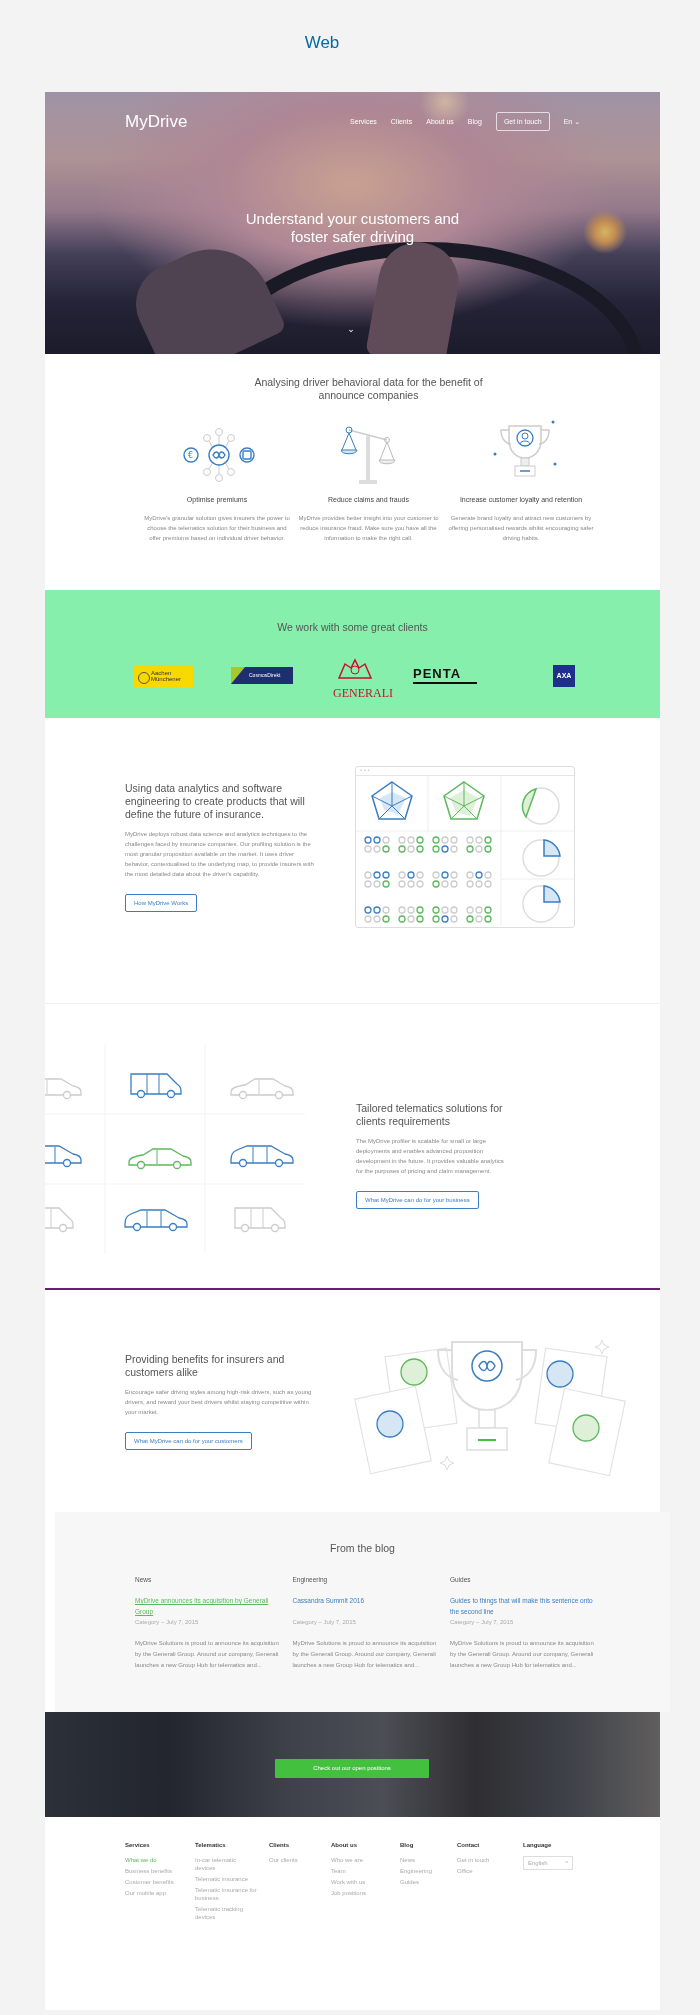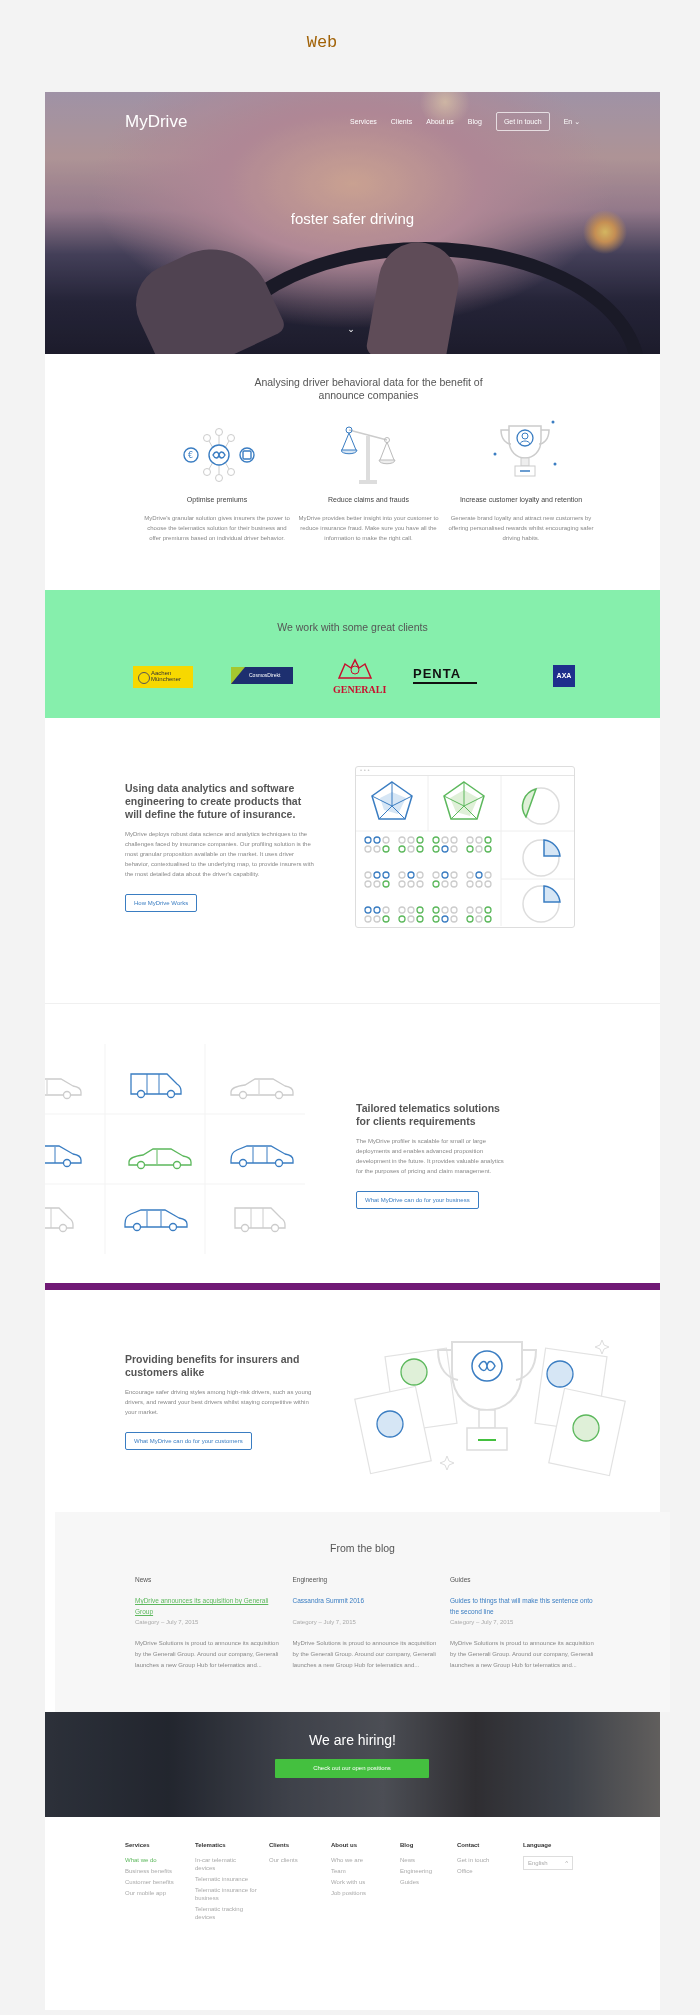--- a/index.html
+++ b/index.html
@@ -1,17 +1,17 @@
 <!DOCTYPE html>
 <html><head>
 <meta charset="utf-8">
 <style>
 *{box-sizing:border-box;margin:0;padding:0}
 body{width:700px;height:2015px;background:#f3f3f3;font-family:"Liberation Sans",sans-serif;color:#555;position:relative;overflow:hidden}
-.web-label{position:absolute;top:33px;left:0;width:644px;text-align:center;font-family:Liberation Mono, monospace;font-size:17px;color:#a16207}
+.web-label{position:absolute;top:33px;left:0;width:644px;text-align:center;font-family:Liberation Sans, sans-serif;font-size:17px;color:#0369a1}
 .page{position:absolute;top:92px;left:45px;width:615px;height:1918px;background:#fff}
 .hero{position:absolute;top:0;left:0;width:615px;height:262px;overflow:hidden;
  background:
  radial-gradient(circle at 560px 140px,#f4d16a 0,#e3a35a 10px,rgba(227,163,90,0) 22px),
  radial-gradient(circle at 400px 10px,rgba(255,230,190,.7) 0,rgba(255,230,190,0) 25px),
  radial-gradient(ellipse at 50% 35%,#e8b9a3 0,#c99aa7 30%,rgba(160,130,160,0) 60%),
  linear-gradient(180deg,#b7a7bb 0%,#c8a9a8 25%,#a98a9b 45%,#4b4660 62%,#27263a 80%,#1d1c2b 100%)}
 .hero .wheel{position:absolute;left:160px;top:150px;width:440px;height:260px;border:14px solid #1b1a26;border-radius:50%}
 .hero .arm-left{position:absolute;left:95px;top:160px;width:130px;height:110px;background:#5a4a58;border-radius:40px 60px 10px 10px;transform:rotate(-25deg)}
 .hero .arm-right{position:absolute;left:330px;top:150px;width:80px;height:120px;background:#6b5560;border-radius:40px 40px 10px 10px;transform:rotate(10deg)}
@@ -28,31 +28,31 @@
 .feat{width:150px;text-align:center;position:absolute}
 .feat h4{font-size:7px;font-weight:normal;color:#444;margin-bottom:10px}
 .feat p{font-size:6px;line-height:10px;color:#888}
 .icon-box{position:absolute;height:60px}
 .clients{position:absolute;top:498px;left:0;width:615px;height:128px;background:#86efac}
 .logos{position:absolute;top:68px;left:88px;width:440px;height:34px}
 .logo-ac{position:absolute;left:0;top:8px;width:60px;height:22px;background:#f7d800;font-size:6px;color:#333;padding:4px 0 0 18px;line-height:6px}
 .logo-ac::before{content:"";position:absolute;left:5px;top:6px;width:10px;height:10px;border:1px solid #555;border-radius:50%}
 .logo-co{position:absolute;left:98px;top:9px;width:62px;height:17px;background:#1d2f6f;color:#fff;font-size:5px;padding:5px 0 0 18px}
 .logo-co::before{content:"";position:absolute;left:0;top:0;border-left:14px solid #a5c82f;border-bottom:17px solid transparent}
-.logo-ge{position:absolute;left:200px;top:0;width:44px;height:34px;color:#c8102e;font-family:"Liberation Serif",serif;font-size:10px;font-weight:bold;text-align:center}
+.logo-ge{position:absolute;left:200px;top:0;width:44px;height:34px;color:#c8102e;font-family:"Liberation Serif",serif;font-size:12px;font-weight:normal;text-align:center}
 .logo-pe{position:absolute;left:280px;top:8px;width:64px;height:18px;font-weight:bold;font-size:13px;color:#111;border-bottom:2px solid #111;letter-spacing:1px}
 .logo-axa{position:absolute;left:420px;top:7px;width:22px;height:22px;background:#1f2f8c;color:#fff;font-size:7px;font-weight:bold;text-align:center;line-height:22px}
 .analytics{position:absolute;top:626px;left:0;width:615px;height:286px;border-bottom:1px solid #f0f0f0}
 .text-block{position:absolute}
-.text-block h3{font-size:10.5px;font-weight:bold;color:#555;line-height:13px;margin-bottom:8px}
+.text-block h3{font-size:10.5px;font-weight:normal;color:#555;line-height:13px;margin-bottom:8px}
 .text-block p{font-size:6px;line-height:10px;color:#888;margin-bottom:12px}
 .btn-outline{display:inline-block;border:1px solid #3a7dc2;color:#3a7dc2;font-size:6px;padding:5px 8px;border-radius:2px;background:#fff}
 .dash{position:absolute;left:310px;top:48px;width:220px;height:162px;border:1px solid #ddd;border-radius:3px;background:#fff}
 .dash .bar{height:9px;border-bottom:1px solid #e5e5e5;font-size:6px;color:#ccc;padding-left:4px;line-height:7px}
-.vehicles{position:absolute;top:912px;left:0;width:615px;height:286px;border-bottom:7px solid #701a75}
+.vehicles{position:absolute;top:912px;left:0;width:615px;height:286px;border-bottom:2px solid #701a75}
 .vgrid{position:absolute;left:0;top:40px;width:260px;height:210px}
 .benefits{position:absolute;top:1198px;left:0;width:615px;height:222px}
 .blog{position:absolute;top:1420px;left:10px;width:615px;height:200px;background:#f7f7f7}
 .blog-cols{position:absolute;top:64px;left:80px;width:460px;display:flex;justify-content:space-between}
 .blog-col{width:145px}
 .blog-col .cat{font-size:6.5px;color:#555;margin-bottom:12px}
 .blog-col .ttl{font-size:6.5px;line-height:11px;height:22px;margin-bottom:2px}
 .blog-col .meta{font-size:6px;color:#aaa;margin-bottom:13px}
 .blog-col .ex{font-size:6px;line-height:11px;color:#888}
 .hiring{position:absolute;top:1620px;left:0;width:615px;height:105px;overflow:hidden;
@@ -84,20 +84,21 @@
       <div class="nav-links">
         <a>Services</a>
         <a>Clients</a>
         <a>About us</a>
         <a>Blog</a>
         <a class="nav-btn">Get in touch</a>
         <a>En ⌄</a>
       </div>
     </div>
     <div class="hero-title">
+      <div>Understand your customers and</div>
       <div>foster safer driving</div>
     </div>
     <div class="chev">⌄</div>
   </section>
 
   <section class="features">
     <div class="section-title" style="position:absolute;top:22px;width:615px">
       <div>Analysing driver behavioral data for the benefit of</div>
       <div>announce companies</div>
     </div>
@@ -415,21 +416,20 @@
         <div class="cat">Guides</div>
         <div class="ttl" style="color:#3a7dc2">Guides to things that will make this sentence onto the second line</div>
         <div class="meta">Category – July 7, 2015</div>
         <div class="ex">MyDrive Solutions is proud to announce its acquisition by the Generali Group. Around our company, Generali launches a new Group Hub for telematics and...</div>
       </div>
     </div>
   </section>
 
   <section class="hiring">
     <div class="shade"></div>
-    <h2>We are hiring!</h2>
     <a class="green-btn">Check out our open positions</a>
   </section>
 
   <footer class="footer">
     <div class="fcol" style="left:80px;width:60px">
       <h5>Services</h5>
       <a style="color:#5cb85c">What we do</a>
       <a>Business benefits</a>
       <a>Customer benefits</a>
       <a>Our mobile app</a>

